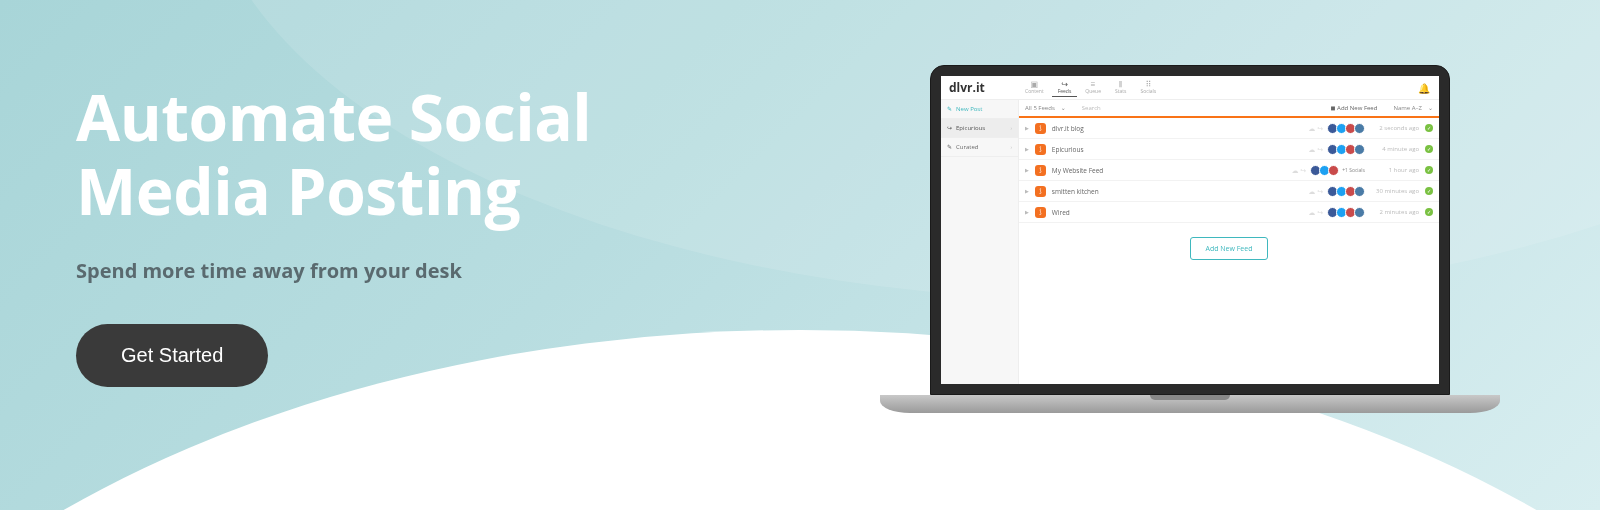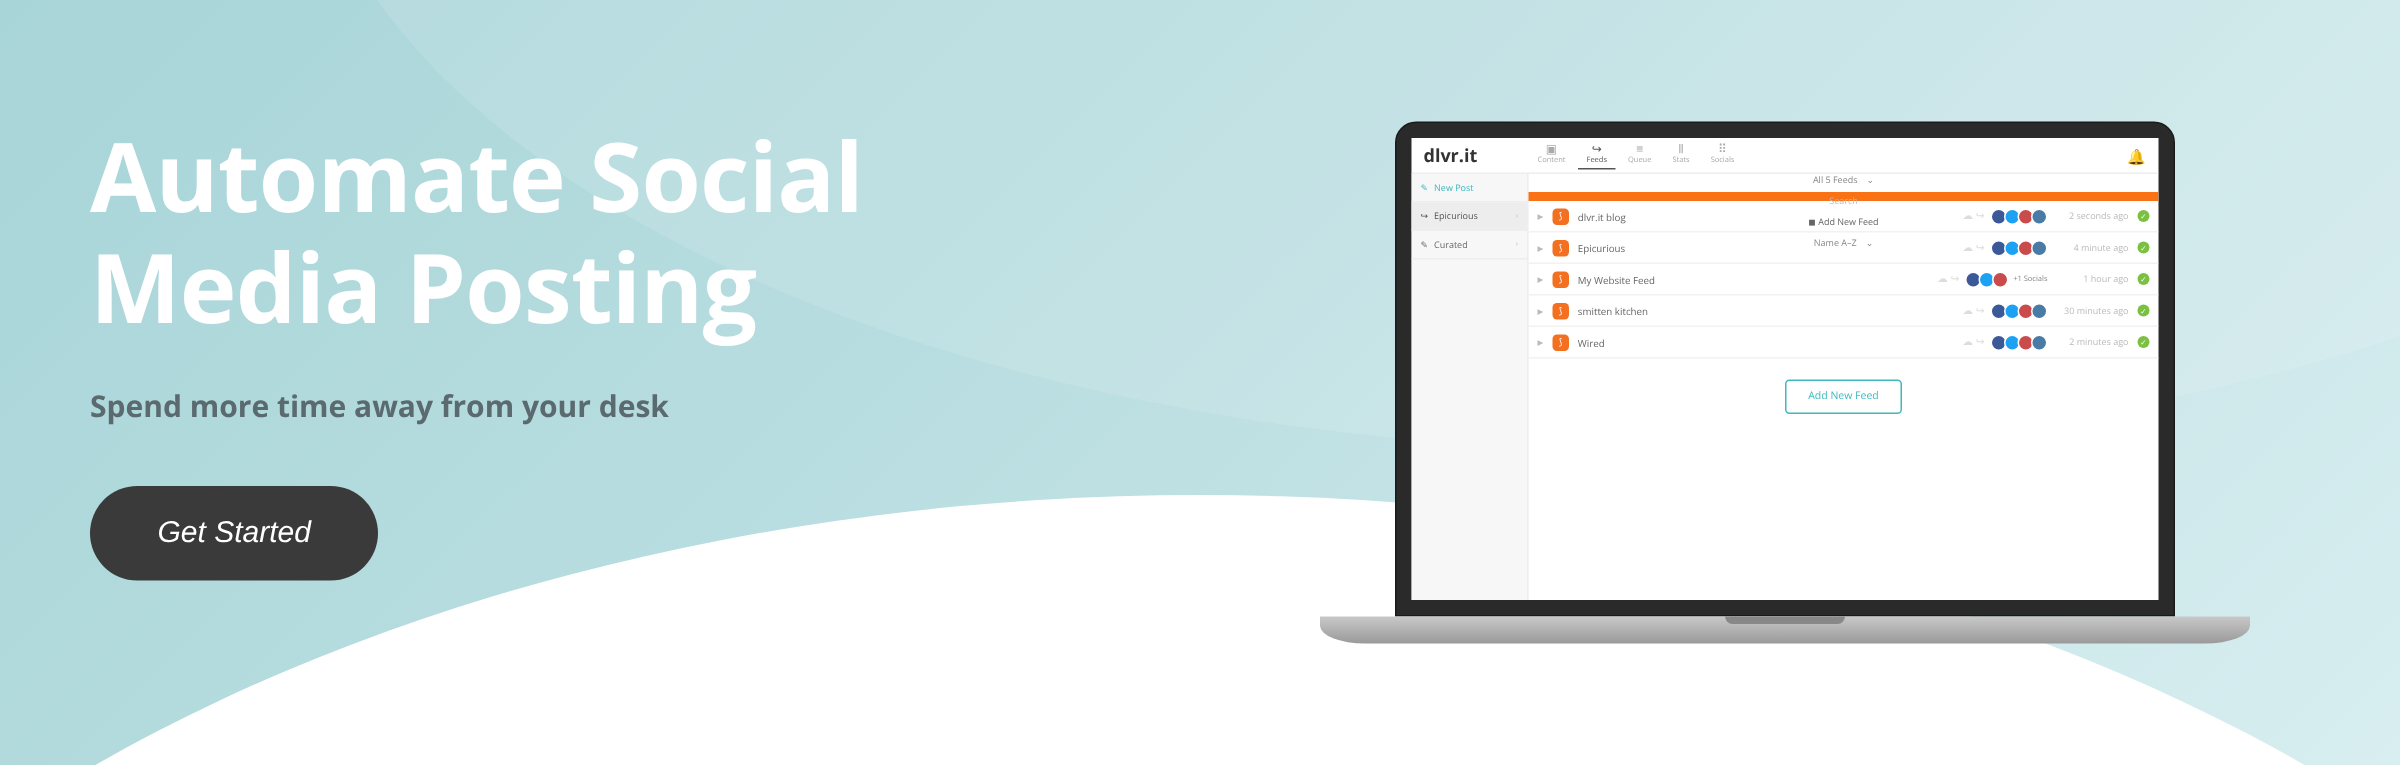--- a/index.html
+++ b/index.html
@@ -31,21 +31,21 @@
   position: absolute;
   width: 2200px;
   height: 700px;
   border-radius: 50% 50% 0 0 / 100% 100% 0 0;
   background: #fff;
   bottom: -520px;
   left: -300px;
 }
 .hero-left {
   position: absolute;
-  left: 60px;
+  left: 76px;
   top: 80px;
   z-index: 5;
 }
 .hero-title {
   font-size: 64px;
   font-weight: 700;
   color: #fff;
   line-height: 1.15;
   margin-bottom: 30px;
   letter-spacing: -0.5px;
@@ -59,37 +59,35 @@
 .cta {
   display: inline-block;
   background: #3a3a3a;
   color: #fff;
   padding: 20px 45px;
   border-radius: 40px;
   font-size: 20px;
   font-weight: 500;
   border: none;
   cursor: pointer;
-  font-style: italic;
 }
 
 .laptop {
   position: absolute;
   right: 100px;
   top: 65px;
   z-index: 6;
 }
 .screen-bezel {
   width: 520px;
   height: 330px;
   background: #2a2a2a;
   border-radius: 14px 14px 0 0;
   padding: 10px;
   border: 1px solid #1a1a1a;
-  margin-top: 16px;
 }
 .screen {
   width: 100%;
   height: 100%;
   background: #fff;
   overflow: hidden;
   font-size: 8px;
   color: #6a6a6a;
 }
 .laptop-base {
@@ -156,26 +154,25 @@
   gap: 4px;
 }
 .side-item.new-post { color: #3fb8be; }
 .side-item.active { background: #ededed; color: #555; }
 .side-item .chev { margin-left: auto; color: #bbb; font-size: 5px; }
 .main { flex: 1; display: flex; flex-direction: column; }
 .toolbar {
   display: flex;
   align-items: center;
   height: 18px;
-  border-bottom: 6px solid #f97316;
+  border-bottom: 2px solid #f97316;
   padding: 0 6px;
-  gap: 6px;
+  gap: 16px;
   font-size: 6px;
   color: #888;
-  flex-direction: column;
 }
 .toolbar .dd { display: flex; align-items: center; gap: 6px; }
 .toolbar .search { flex: 1; color: #bbb; }
 .toolbar .add-feed { color: #666; }
 .feed-list { padding: 0; }
 .feed-row {
   display: flex;
   align-items: center;
   height: 21px;
   border-bottom: 1px solid #f2f2f2;

